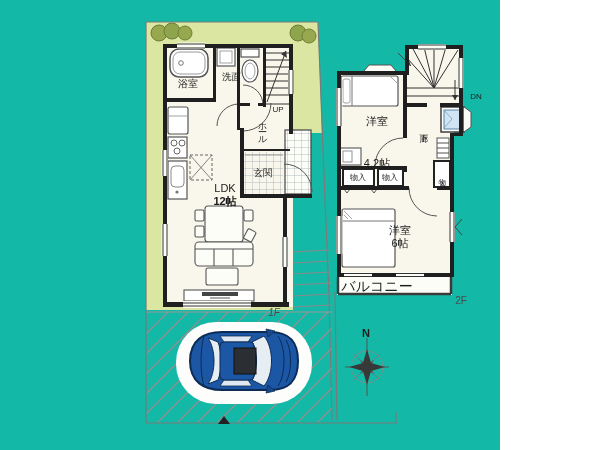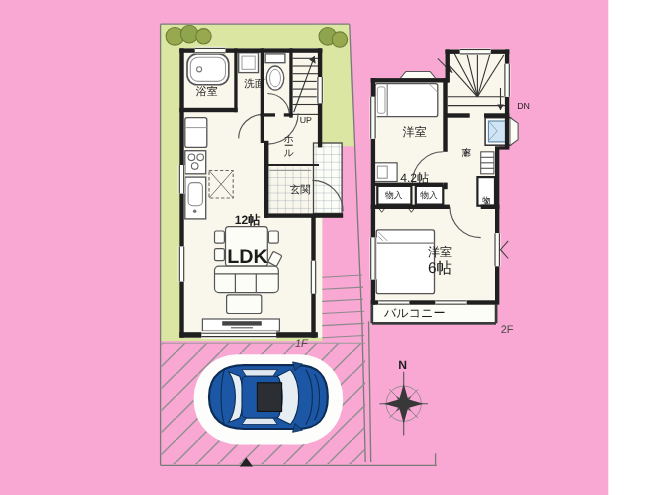--- a/index.html
+++ b/index.html
@@ -1,16 +1,16 @@
 <!DOCTYPE html>
 <html style="--yard-green: #dbe6a3; --tree-green: #8ea54e; --wall-black: #1f1f1f; --room-cream: #f9f6ec; --car-blue: #1c57a5; --car-glass: #e6edf3; --basin-blue: #cfe4f4; --hatch-gray: #8f8f8f; --boundary-gray: #7a7a7a;"><head>
 <meta charset="utf-8">
 <style>
   html,body{margin:0;padding:0;background:#ffffff;}
-  #canvas{position:relative;width:553px;height:450px;background:#f9a8d4;overflow:hidden;
+  #canvas{position:relative;width:500px;height:450px;background:#14b8a6;overflow:hidden;
           font-family:"Liberation Sans",sans-serif;}
   #lineart{position:absolute;left:0;top:0;}
   .lbl{position:absolute;transform:translate(-50%,-50%);white-space:nowrap;
        color:#1c1c1c;line-height:1;z-index:5;}
   .v{writing-mode:vertical-rl;text-orientation:upright;letter-spacing:1px;}
   .gray{color:#4a4a4a;}
 </style>
 </head>
 <body>
 
@@ -332,32 +332,32 @@
     <circle cx="367" cy="367" r="16" stroke="#888" stroke-width="0.8" fill="none"></circle>
     <polygon points="374,360 370.5,367 374,374 367,370.5 360,374 363.5,367 360,360 367,363.5" fill="#5a5a5a"></polygon>
     <polygon points="367,349 371,363 385,367 371,371 367,385 363,371 349,367 363,363" fill="#383838"></polygon>
   </g>
 </svg>
 
 <div class="lbl" style="left:188px;top:84px;font-size:10px;">浴室</div>
 <div class="lbl" style="left:226px;top:77px;font-size:9.5px;padding-left:11px;">洗面</div>
 <div class="lbl" style="left:278px;top:110px;font-size:8px;">UP</div>
 <div class="lbl v" style="left:262px;top:128px;font-size:9px;">ホール</div>
-<div class="lbl" style="left:273px;top:173px;font-size:9.5px;">玄関</div>
-<div class="lbl" style="left:225px;top:188px;font-size:18px;font-weight:700;margin-top:45px;">LDK</div>
+<div class="lbl" style="left:263px;top:173px;font-size:9.5px;">玄関</div>
+<div class="lbl" style="left:225px;top:188px;font-size:11px;font-weight:400;">LDK</div>
 <div class="lbl" style="left:225px;top:201px;font-size:11px;font-weight:bold;">12帖</div>
 <div class="lbl gray" style="left:274px;top:313px;font-size:10px;font-style:italic;">1F</div>
 
 <div class="lbl" style="left:377px;top:121px;font-size:11px;">洋室</div>
 <div class="lbl" style="left:377px;top:134px;font-size:11px;margin-top:29px;">4.2帖</div>
 <div class="lbl" style="left:428px;top:97px;font-size:8px;margin-left:48px;">DN</div>
 <div class="lbl v" style="left:424px;top:128px;font-size:8.5px;">廊下</div>
 <div class="lbl" style="left:358px;top:178px;font-size:8px;">物入</div>
 <div class="lbl" style="left:390px;top:178px;font-size:8px;">物入</div>
 <div class="lbl v" style="left:442px;top:174px;font-size:7.5px;">物入</div>
 <div class="lbl" style="left:400px;top:230px;font-size:11px;">洋室</div>
-<div class="lbl" style="left:400px;top:243px;font-size:14px;">6帖</div>
-<div class="lbl" style="left:377px;top:286px;font-size:11px;">バルコニー</div>
+<div class="lbl" style="left:400px;top:243px;font-size:11px;">6帖</div>
+<div class="lbl" style="left:377px;top:286px;font-size:14px;">バルコニー</div>
 <div class="lbl gray" style="left:461px;top:301px;font-size:10px;text-align:center;">2F</div>
 
 <div class="lbl" style="left:366px;top:333px;font-size:11px;font-weight:600;">N</div>
 
 </div>
 
 </body></html>

